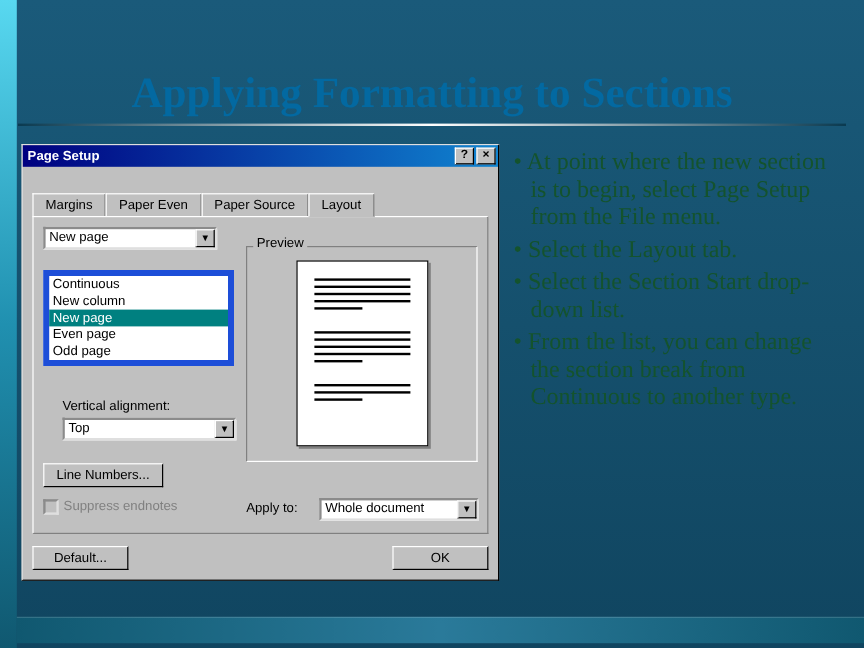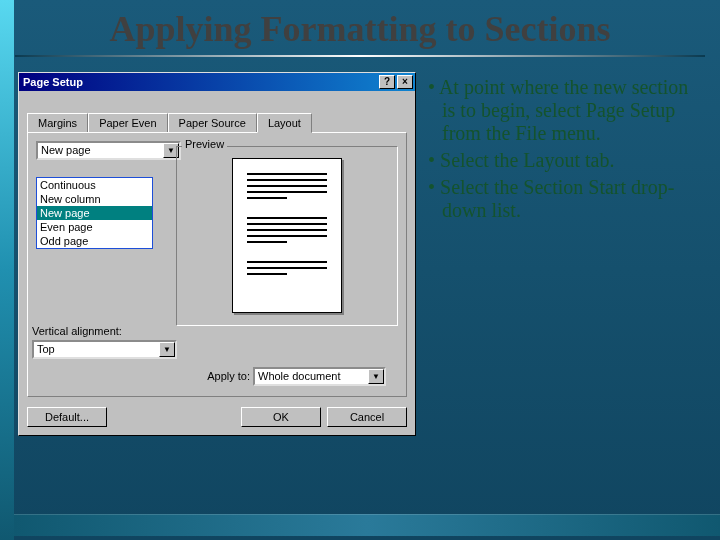--- a/index.html
+++ b/index.html
@@ -4,26 +4,27 @@
 <style>
   * { box-sizing: border-box; margin: 0; padding: 0; }
   body {
     width: 720px; height: 540px;
     background: linear-gradient(180deg, #1a5a7a 0%, #15506d 50%, #104560 100%);
     font-family: "Times New Roman", serif;
     position: relative;
     overflow: hidden;
   }
   .title {
-    color: #404040;
+    color: #0369a1;
     font-size: 36px;
     font-weight: bold;
     text-align: center;
     padding: 10px 60px 5px;
     line-height: 1.1;
+    margin-top: 48px;
   }
   .title-rule {
     height: 2px;
     background: linear-gradient(90deg, #0a3a50, #fff 50%, #0a3a50);
     margin: 0 15px 15px;
   }
   .content {
     display: flex;
     padding: 0 18px;
     gap: 12px;
@@ -86,33 +87,33 @@
     font-size:11px;
   }
   .combo-btn {
     width:16px; height:15px;
     background:#c0c0c0;
     border:1px solid #000;
     border-top-color:#fff; border-left-color:#fff;
     font-size:8px; text-align:center; line-height:13px;
   }
   .dropdown-list {
-    width:117px;
+    width:159px;
     background:#fff;
-    border:1px solid #1d4ed8;
+    border:5px solid #1d4ed8;
     font-size:11px;
     position:absolute;
     top: 44px; left:8px;
   }
   .dropdown-list div { padding:1px 3px; }
   .dropdown-list .sel { background:#008080; color:#fff; }
   .preview-box {
     position:absolute;
-    right:8px; top:7px;
-    width:222px;
+    right:8px; top:18px;
+    width:193px;
   }
   .preview-box .grplabel { font-size:11px; position:absolute; top:-2px; left:6px; background:#c0c0c0; padding:0 3px;}
   .preview-frame {
     border:1px solid #808080;
     border-right-color:#fff; border-bottom-color:#fff;
     height: 180px;
     margin-top:6px;
     padding: 10px;
     display:flex; align-items:center; justify-content:center;
   }
@@ -121,21 +122,21 @@
     background:#fff;
     border:1px solid #000;
     box-shadow: 2px 2px 0 #808080;
     padding: 10px 14px;
   }
   .page .ln { height:2px; background:#000; margin:4px 0; }
   .page .ln.short { width:50%; }
   .page .gap { height:10px; }
   .lower-left {
     position:absolute;
-    left:4px; top: 152px; margin-top: 40px;
+    left:24px; top: 152px;
   }
   .btn {
     background:#c0c0c0;
     border:1px solid #000;
     border-top-color:#fff; border-left-color:#fff;
     padding: 3px 10px;
     font-size:11px;
     font-family:inherit;
     min-width:80px;
     text-align:center;
@@ -145,22 +146,22 @@
     margin-top: 10px;
     color:#808080;
     font-size:11px;
   }
   .chk .box {
     width:13px; height:13px; background:#c0c0c0;
     border:2px inset #dfdfdf;
   }
   .applyto {
     position:absolute;
-    right:20px; bottom:10px;
-    display:flex; align-items:center; gap:3px;
+    right:7px; bottom:10px;
+    display:flex; align-items:center; gap:18px;
     font-size:11px;
   }
   .applyto .combo { width:133px; }
   .linenum-row{position:absolute; left:8px; top:205px;}
   .dialog-footer {
     display:flex; justify-content:space-between;
     padding: 4px 8px 8px;
   }
   .dialog-footer .right { display:flex; gap:6px; }
   .bullets {
@@ -225,20 +226,27 @@
       </div>
 
       <div class="lower-left">
         <label class="field-label">Vertical alignment:</label>
         <div class="combo">
           <span>Top</span>
           <div class="combo-btn">▼</div>
         </div>
       </div>
 
+      <div class="linenum-row">
+        <button class="btn">Line Numbers...</button>
+        <div class="chk">
+          <div class="box"></div>
+          <span>Suppress endnotes</span>
+        </div>
+      </div>
 
       <div class="preview-box">
         <span class="grplabel">Preview</span>
         <div class="preview-frame">
           <div class="page">
             <div class="ln"></div>
               <div class="ln"></div>
               <div class="ln"></div>
               <div class="ln"></div>
               <div class="ln short"></div>
@@ -261,23 +269,23 @@
         <div class="combo">
           <span>Whole document</span>
           <div class="combo-btn">▼</div>
         </div>
       </div>
     </div>
     <div class="dialog-footer">
       <button class="btn">Default...</button>
       <div class="right">
         <button class="btn">OK</button>
-        <button class="btn">Cancel</button>
       </div>
     </div>
   </div>
 
   <ul class="bullets">
     <li>At point where the new section is to begin, select Page Setup from the File menu.</li>
     <li>Select the Layout tab.</li>
     <li>Select the Section Start drop-down list.</li>
+    <li>From the list, you can change the section break from Continuous to another type.</li>
   </ul>
 </div>
 
 </body></html>

